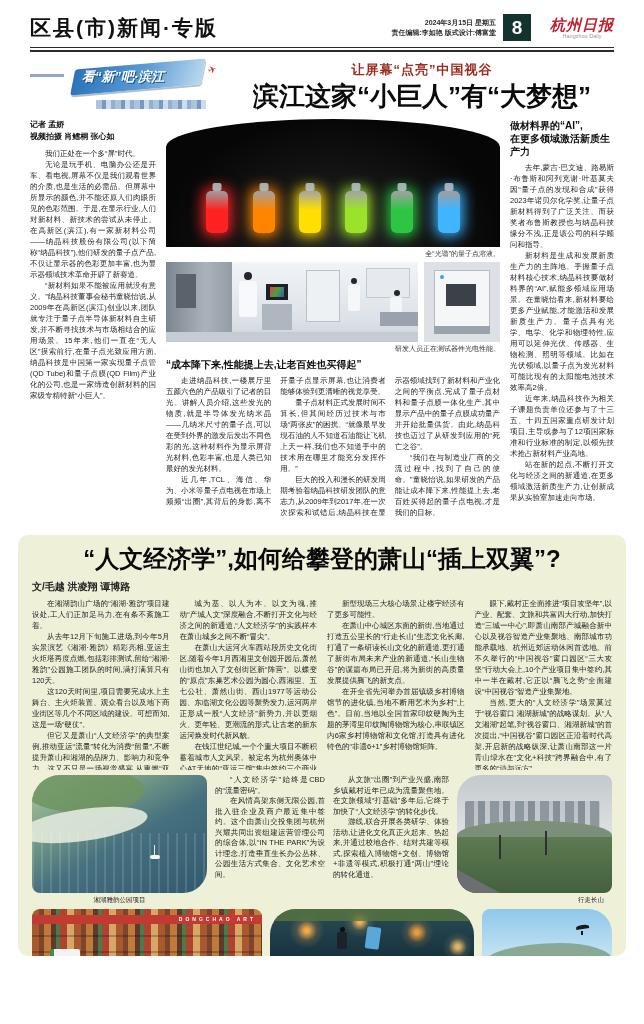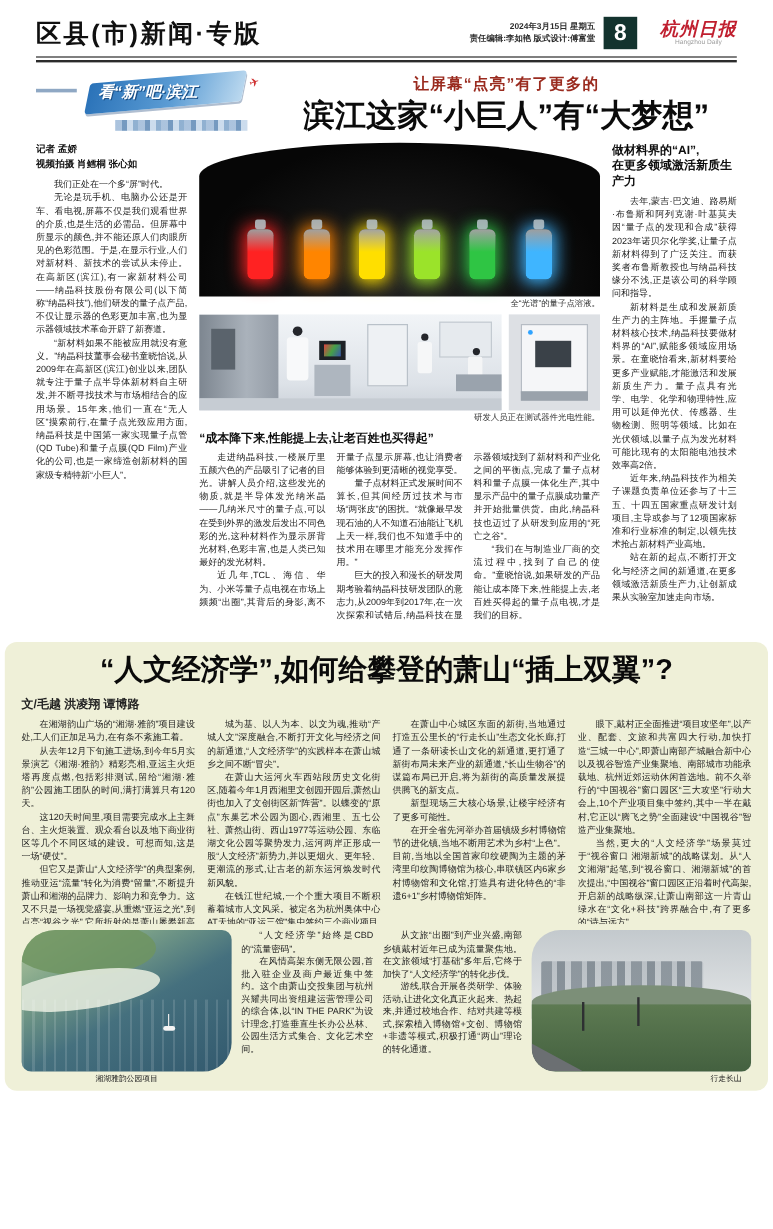--- a/index.html
+++ b/index.html
@@ -47,22 +47,22 @@
   .caption{font-size:7px;color:#333;line-height:10px;margin:2px 0 3px;}
   .caption.right{text-align:right;}
   .photo-row{display:flex;gap:6px;height:80px;}
   .photo-lab{flex:1;position:relative;overflow:hidden;background:linear-gradient(#f1f4f7,#dde2e8 72%,#cbd1d8);}
   .photo-equip{flex:0 0 76px;position:relative;overflow:hidden;background:#dde0e4;}
   .abs{position:absolute;}
   .subhead{font-size:10px;font-weight:700;color:#0e0e0e;margin:4px 0 3px;}
   .mid-cols{column-count:3;column-gap:9px;height:150px;overflow:hidden;}
   .side-title{font-size:10px;font-weight:700;line-height:13px;color:#0e0e0e;margin-bottom:4px;}
   
-  .article2{margin:8px 4px 0;background:var(--article2-bg,#eff0d8);border-radius:10px;
-            padding:10px 14px 25px;height:374px;overflow:hidden;}
+  .article2{margin:8px 18px 0;background:var(--article2-bg,#eff0d8);border-radius:10px;
+            padding:10px 14px 25px;height:421px;overflow:hidden;}
   .a2-headline{text-align:center;font-size:24px;font-weight:900;color:#0a0a0a;line-height:28px;}
   .a2-byline{font-size:10px;font-weight:700;color:#222;margin:7px 0 4px;}
   .a2-cols{display:grid;grid-template-columns:repeat(4,1fr);gap:10px;height:172px;overflow:hidden;}
   .a2-cols .col{overflow:hidden;}
   .collage-row{display:flex;gap:8px;margin-top:5px;}
   .ph-wrap{display:flex;flex-direction:column;}
   .ph{position:relative;overflow:hidden;}
   .row1 .ph{height:118px;}
   .row2 .ph{height:90px;}
   .ph-cap{font-size:6.5px;text-align:center;color:#1e1e1e;margin-top:2px;line-height:9px;}
@@ -104,21 +104,21 @@
   <section class="article1">
     <div class="a1-head">
       <div class="a1-logo">
         <div class="logo-dash"></div>
         <div class="logo-band"></div>
         <div class="logo-text">看“新”吧·滨江</div>
         <div class="logo-plane">✈</div>
         <div class="logo-city"></div>
       </div>
       <div class="a1-titles">
-        <div class="kicker">让屏幕“点亮”有了更多的</div>
+        <div class="kicker">让屏幕“点亮”中国视谷</div>
         <h1 class="headline">滨江这家“小巨人”有“大梦想”</h1>
       </div>
     </div>
 
     <div class="a1-body">
 
       <div class="a1-col1 news-text">
         <div class="byline">
           <span>记者 孟娇</span><br>
           <span>视频拍摄 肖鳕桐 张心如</span>
@@ -214,22 +214,22 @@
         <p>这120天时间里,项目需要完成水上主舞台、主火炬装置、观众看台以及地下商业街区等几个不同区域的建设。可想而知,这是一场“硬仗”。</p>
         <p>但它又是萧山“人文经济学”的典型案例,推动亚运“流量”转化为消费“留量”,不断提升萧山和湘湖的品牌力、影响力和竞争力。这又不只是一场视觉盛宴,从重燃“亚运之光”,到点亮“视谷之光”,它所折射的是萧山屡攀新高峰的雄心。</p>
 
       </div>
       <div class="col">
         <p>城为基、以人为本、以文为魂,推动“产城人文”深度融合,不断打开文化与经济之间的新通道,“人文经济学”的实践样本在萧山城乡之间不断“冒尖”。</p>
         <p>在萧山大运河火车西站段历史文化街区,随着今年1月西湘里文创园开园后,萧然山街也加入了文创街区新“阵营”。以蝶变的“原点”东巢艺术公园为圆心,西湘里、五七公社、萧然山街、西山1977等运动公园、东临湖文化公园等聚势发力,运河两岸正形成一股“人文经济”新势力,并以更烟火、更年轻、更潮流的形式,让古老的新东运河焕发时代新风貌。</p>
         <p>在钱江世纪城,一个个重大项目不断积蓄着城市人文风采。被定名为杭州奥体中心AT天地的“亚运三馆”集中签约三个商业项目,将打造集潮玩零售、运动体验、酒吧餐饮等多种业态于一体的文商体综合体。</p>
       </div>
       <div class="col">
+        <p>新型现场三大核心场景,让楼宇经济有了更多可能性。</p>
         <p>在萧山中心城区东面的新街,当地通过打造五公里长的“行走长山”生态文化长廊,打通了一条研读长山文化的新通道,更打通了新街布局未来产业的新通道,“长山生物谷”的谋篇布局已开启,将为新街的高质量发展提供腾飞的新支点。</p>
-        <p>新型现场三大核心场景,让楼宇经济有了更多可能性。</p>
         <p>在开全省先河举办首届镇级乡村博物馆节的进化镇,当地不断用艺术为乡村“上色”。目前,当地以全国首家印纹硬陶为主题的茅湾里印纹陶博物馆为核心,串联镇区内6家乡村博物馆和文化馆,打造具有进化特色的“非遗6+1”乡村博物馆矩阵。</p>
       </div>
       <div class="col">
         <p>眼下,戴村正全面推进“项目攻坚年”,以产业、配套、文旅和共富四大行动,加快打造“三城一中心”,即萧山南部产城融合新中心以及视谷智造产业集聚地、南部城市功能承载地、杭州近郊运动休闲首选地。前不久举行的“中国视谷”窗口园区“三大攻坚”行动大会上,10个产业项目集中签约,其中一半在戴村,它正以“腾飞之势”全面建设“中国视谷”智造产业集聚地。</p>
         <p>当然,更大的“人文经济学”场景莫过于“视谷窗口 湘湖新城”的战略谋划。从“人文湘湖”起笔,到“视谷窗口、湘湖新城”的首次提出,“中国视谷”窗口园区正沿着时代高架,开启新的战略纵深,让萧山南部这一片青山绿水在“文化+科技”跨界融合中,有了更多的“诗与远方”。</p>
 
       </div>
     </div>
 
     <div class="collage-row row1">

